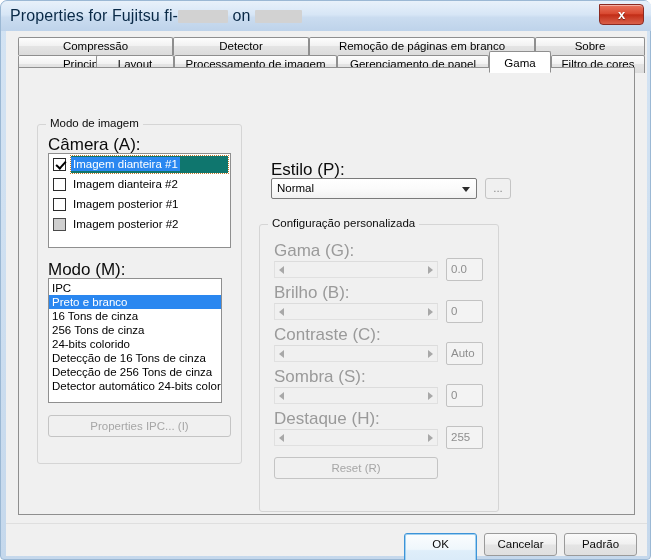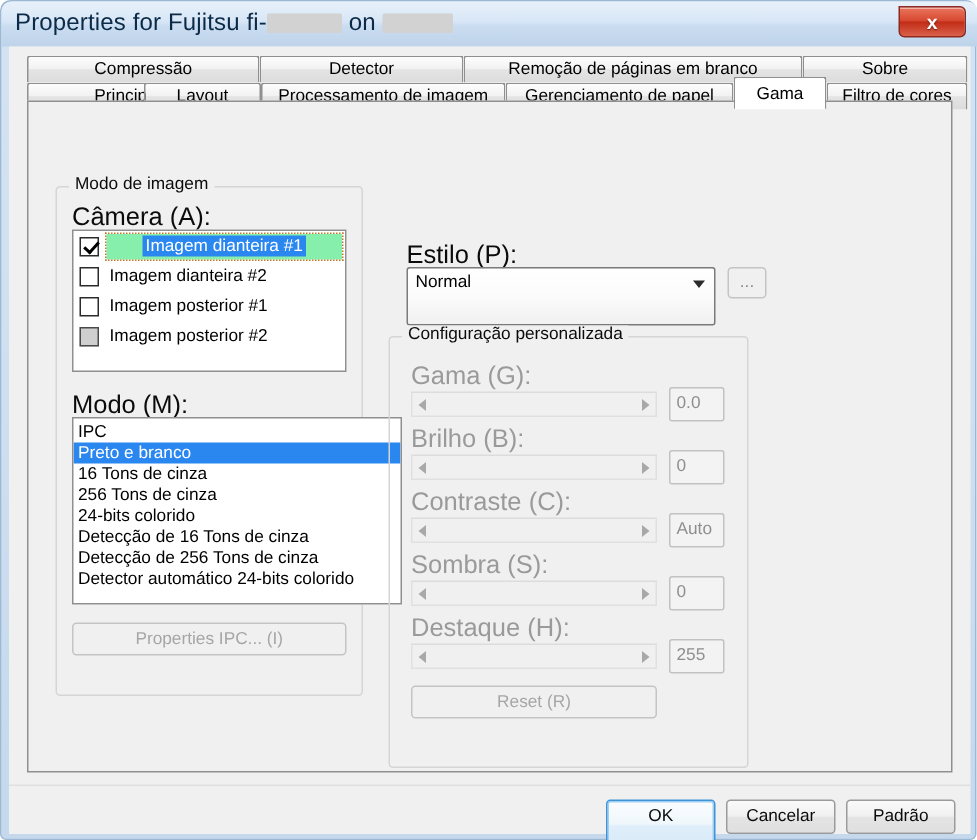--- a/index.html
+++ b/index.html
@@ -195,26 +195,25 @@
   }
   .chk-row.selected .chk-label {
     background: #2a87f0;
     color: #ffffff;
   }
   .chk-row.selected .chk-sel-wrap {
     outline: 1px dotted #c07a2a;
   }
   .chk-sel-wrap {
     flex: 1 1 auto;
-    background: #86efac;
+    background: #0f766e;
     height: 17px;
     display: flex;
     align-items: center;
     margin-right: 2px;
-    justify-content: center;
   }
 
   .lb-item {
     font-size: 11.5px;
     color: #000000;
     height: 14px;
     line-height: 14px;
     padding-left: 3px;
     white-space: nowrap;
   }
@@ -243,21 +242,21 @@
   .btn.default {
     border: 1px solid #3c93d8;
     box-shadow: 0 0 0 1px #9fd0f0 inset;
     background: linear-gradient(180deg, #fbfdfe 0%, #eff7fc 48%, #dfeefa 52%, #d7e9f8 100%);
   }
 
   
   #combo-estilo {
     position: absolute;
     left: 252px; top: 110px;
-    width: 206px; height: 39px;
+    width: 206px; height: 21px;
     box-sizing: border-box;
     border: 1px solid #7a7a7a;
     border-radius: 2px;
     background: linear-gradient(180deg, #ffffff 0%, #fbfbfb 50%, #f1f1f1 100%);
     text-align: center;
   }
   #combo-estilo-value {
     position: absolute;
     left: 5px; top: 3px;
     font-size: 11.5px;
@@ -389,21 +388,21 @@
           </div>
 
           <div class="chk-row">
             <div class="chk-box disabled"></div>
             <span class="chk-label">Imagem posterior #2</span>
           </div>
         </div>
 
         <div class="field-label" style="left:10px; top:135px;">Modo (M):</div>
 
-        <div class="listbox" style="left:10px; top:153px; width:220px; height:125px; padding-top:2px;">
+        <div class="listbox" style="left:10px; top:153px; width:174px; height:125px; padding-top:2px;">
           <div class="lb-item">IPC</div>
           <div class="lb-item selected">Preto e branco</div>
           <div class="lb-item">16 Tons de cinza</div>
           <div class="lb-item">256 Tons de cinza</div>
           <div class="lb-item">24-bits colorido</div>
           <div class="lb-item">Detecção de 16 Tons de cinza</div>
           <div class="lb-item">Detecção de 256 Tons de cinza</div>
           <div class="lb-item">Detector automático 24-bits colorido</div>
         </div>
 

